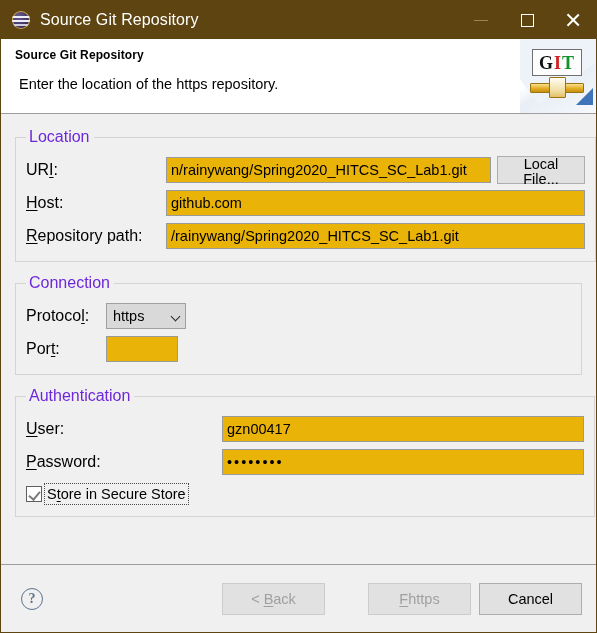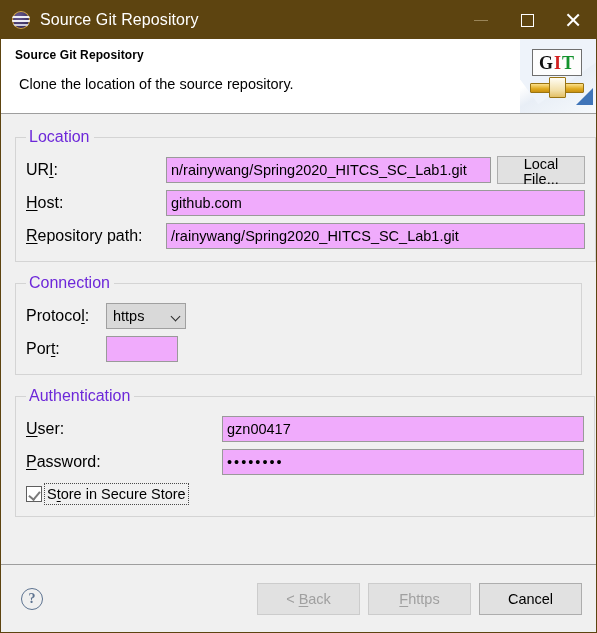--- a/index.html
+++ b/index.html
@@ -206,21 +206,21 @@
     flex: 0 0 auto;
     white-space: nowrap;
     font-size: 16px;
   }
   .mn { text-decoration: underline; text-underline-offset: 2px; }
 
   input.txt {
     font-family: "Liberation Sans", sans-serif;
     font-size: 14.5px;
     color: #000000;
-    background: #f0abfc;
+    background: #eab308;
     border: 1px solid #9a9a9a;
     height: 26px;
     padding: 1px 3px 1px 4px;
     outline: none;
     border-radius: 0;
   }
   input.txt:disabled { background: #ffffff; }
 
   .btn {
     font-family: "Liberation Sans", sans-serif;
@@ -328,21 +328,21 @@
     font-size: 14.5px;
     background: #e1e1e1;
     border: 1px solid #adadad;
     color: #000000;
     width: 103px;
     height: 32px;
     border-radius: 0;
     cursor: default;
     padding: 0;
   }
-  .navbtn.disabled { color: #a0a0a0; background: #e1e1e1; border-color: #cccccc; }
+  .navbtn.disabled { color: #a0a0a0; background: #e1e1e1; border-color: #cccccc; margin-left: 35px; }
   .navbtn.focused {
     border: 2px solid #0078d7;
     background: #e1e1e1;
   }
 </style>
 </head>
 <body>
 
 <div class="window">
 
@@ -357,21 +357,21 @@
           <span class="ico-max"></span>
         </div>
       <div class="winbtn">
           <span class="ico-close"></span>
         </div>
     </div>
   </div>
 
   <div class="header">
     <h1>Source Git Repository</h1>
-    <p>Clone the location of the source repository.</p>
+    <p>Enter the location of the https repository.</p>
     <div class="git-logo">
       <div class="sheen"></div>
       <div class="git-plate">
         <span class="g">G</span>
           <span class="i">I</span>
           <span class="t">T</span>
       </div>
       <div class="git-bar"></div>
       <div class="git-knob"></div>
       <div class="git-tri"></div>

